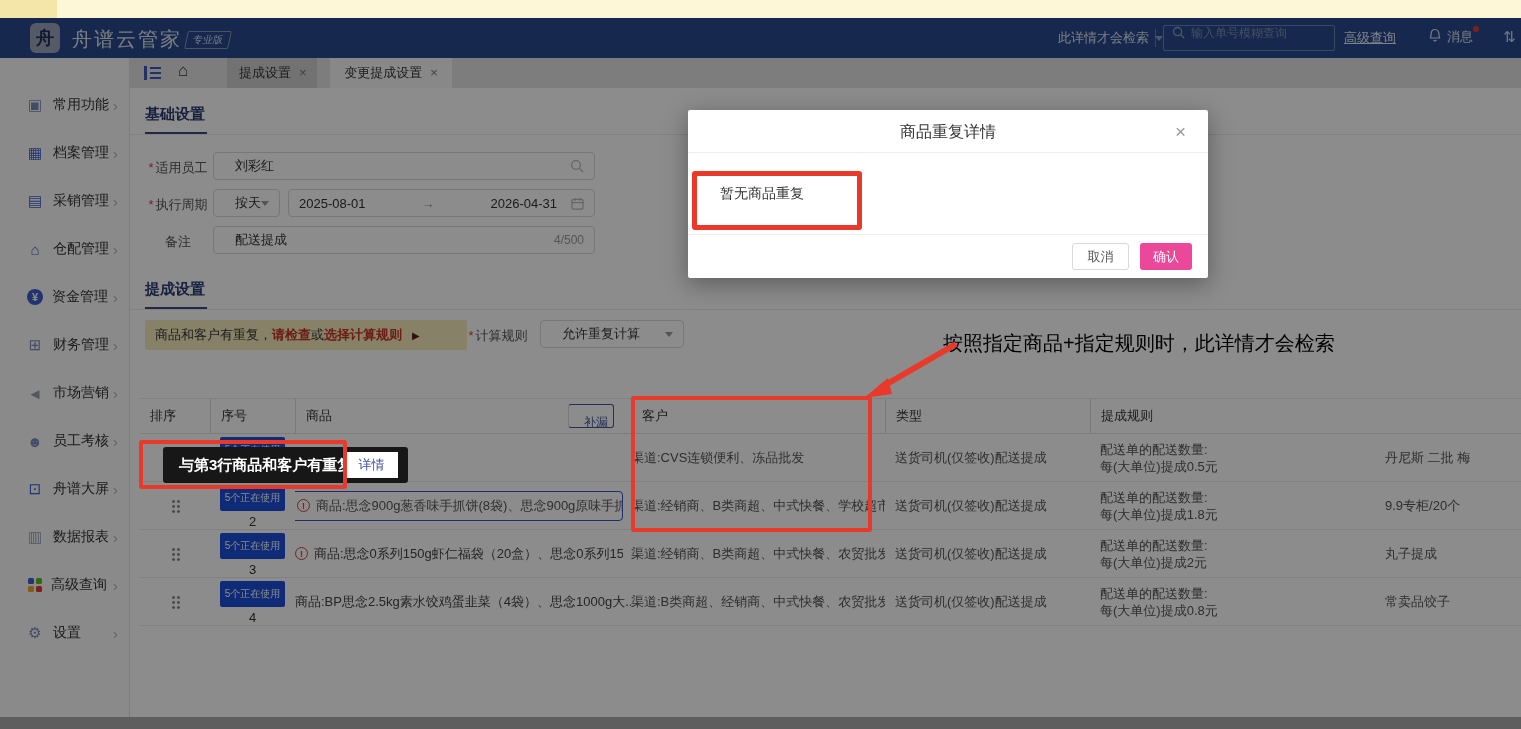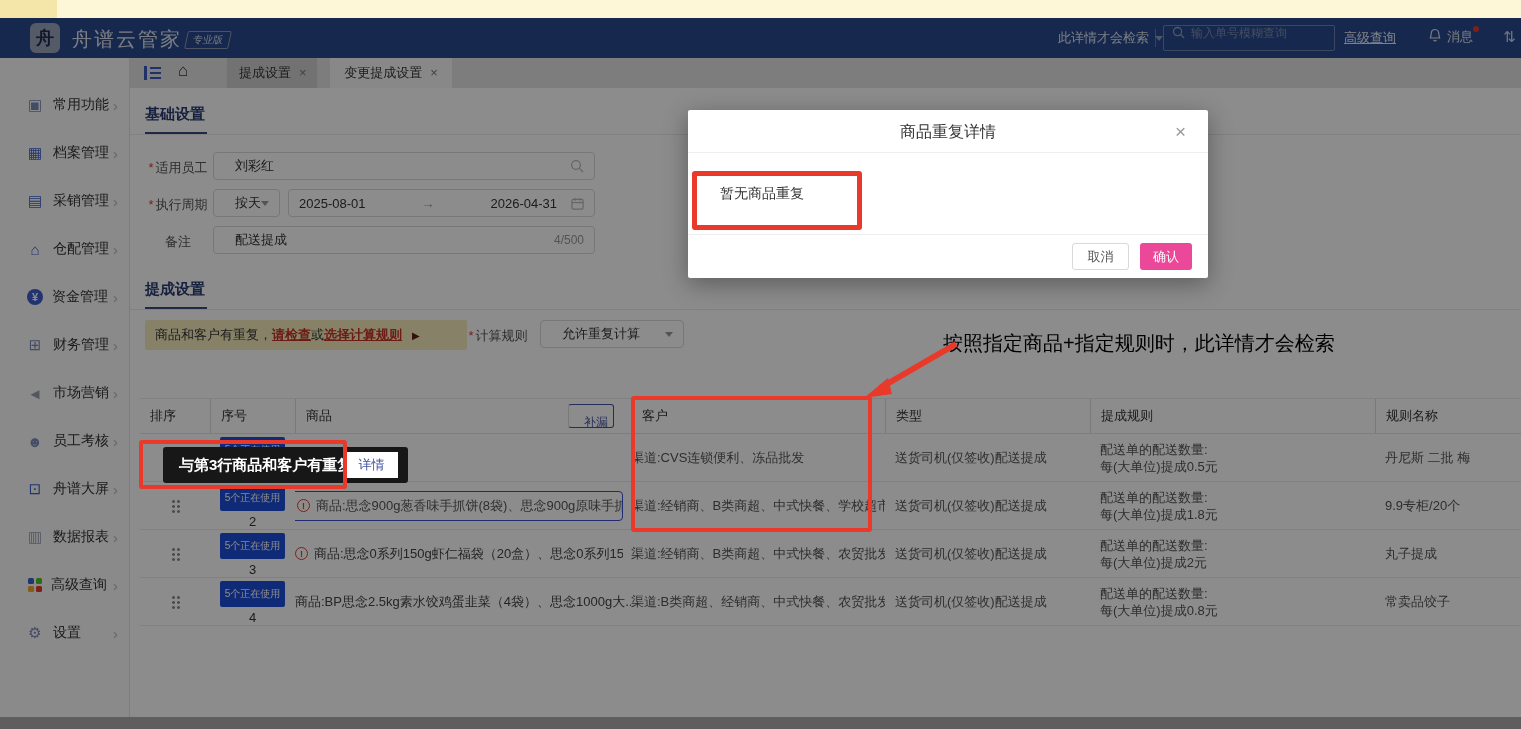--- a/index.html
+++ b/index.html
@@ -73,21 +73,21 @@
   .req { color:#e23b2e; margin-right:2px; }
   .inp { position:absolute; height:28px; border:1px solid #d9d9d9; border-radius:4px; background:#fff;
     font-size:13px; color:#333; display:flex; align-items:center; padding:0 10px; }
   .inp .grow { flex:1;margin-left:11px; }
   .counter { color:#999; font-size:12px; }
   .sel-arrow { width:0; height:0; border-left:4px solid transparent; border-right:4px solid transparent;
     border-top:5px solid #999; }
 
   .warn-bar { position:absolute; left:15px; top:232px; width:322px; height:30px; background:#f6ecbe;
     border-radius:2px; font-size:13px; color:#333; display:flex; align-items:center; padding:0 10px; }
-  .warn-bar .red { color:#c53325; font-weight:bold;text-decoration:underline; }
+  .warn-bar .red { color:#c53325; font-weight:bold; }
   .warn-bar .tri { margin-left:10px; font-size:10px; color:#5a2018; }
 
   
   .tbl { position:absolute; left:10px; top:310px; width:1381px; border-top:1px solid #ececec; font-size:13px; }
   .t-head { display:grid; grid-template-columns:70px 85px 336px 254px 205px 285px 146px;
     height:35px; border-bottom:1px solid #e4e4e4; color:#333; position:relative; }
   .t-head > div { line-height:34px; padding-left:10px; white-space:nowrap; overflow:hidden; }
   .t-head > div + div { border-left:1px solid #ddd; }
   .fill-btn { position:absolute; left:428px; top:5px; width:46px; height:24px; line-height:22px;
     text-align:center; border:1px solid #44549c; color:#44549c; border-radius:3px; font-size:12px;
@@ -309,21 +309,20 @@
     </div>
 
     <div class="tbl">
       <div class="t-head">
         <div>排序</div>
         <div>序号</div>
         <div>商品</div>
         <div>客户</div>
         <div>类型</div>
         <div>提成规则</div>
-        <div>规则名称</div>
         <div class="fill-btn">补漏</div>
       </div>
 
       <div class="t-row">
         <div class="drag"></div>
         <div class="seq-cell">
             <span class="badge">5个正在使用</span>
             <span class="seq-num">1</span>
           </div>
         <div class="cell prod" style="padding-left:58px">全部商品</div>

